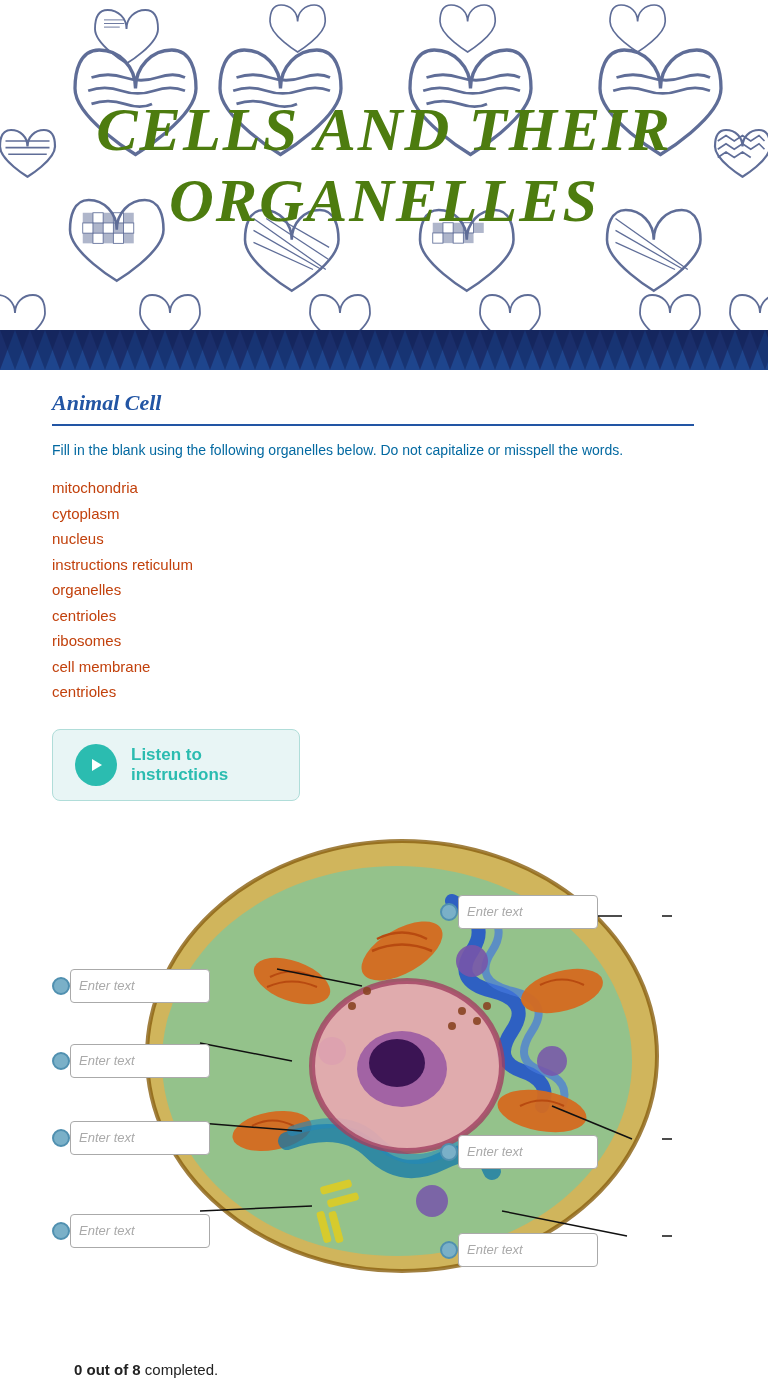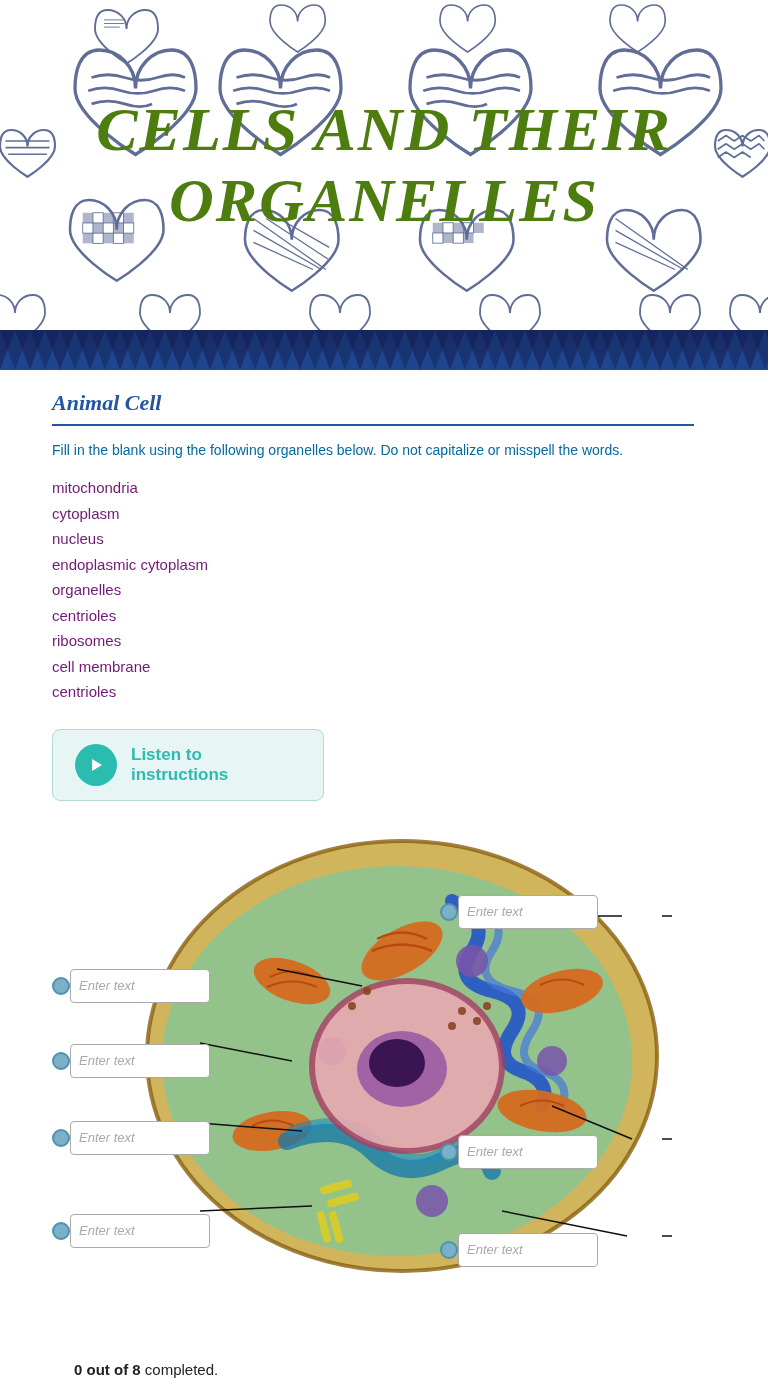--- a/index.html
+++ b/index.html
@@ -69,35 +69,35 @@
       line-height: 1.5;
     }
 
     .organelle-list {
       list-style: none;
       margin-bottom: 24px;
     }
 
     .organelle-list li {
       font-size: 15px;
-      color: #701a75;
+      color: #c2410c;
       line-height: 1.7;
     }
 
     
     .listen-btn {
       display: flex;
       align-items: center;
       background: #e8f5f5;
       border: 1px solid #b0ddd9;
       border-radius: 8px;
       padding: 14px 22px;
       cursor: pointer;
       gap: 14px;
-      width: 272px;
+      width: 248px;
       margin-bottom: 20px;
     }
 
     .play-icon {
       width: 42px;
       height: 42px;
       background: #2bbcb0;
       border-radius: 50%;
       display: flex;
       align-items: center;
@@ -340,21 +340,21 @@
 
 <div class="content">
   <div class="section-title">Animal Cell</div>
 
   <p class="instructions">Fill in the blank using the following organelles below. Do not capitalize or misspell the words.</p>
 
   <ul class="organelle-list">
     <li>mitochondria</li>
     <li>cytoplasm</li>
     <li>nucleus</li>
-    <li>endoplasmic cytoplasm</li>
+    <li>instructions reticulum</li>
     <li>organelles</li>
     <li>centrioles</li>
     <li>ribosomes</li>
     <li>cell membrane</li>
     <li>centrioles</li>
   </ul>
 
   <div class="listen-btn">
     <div class="play-icon">
       <svg viewBox="0 0 18 18" fill="white">

